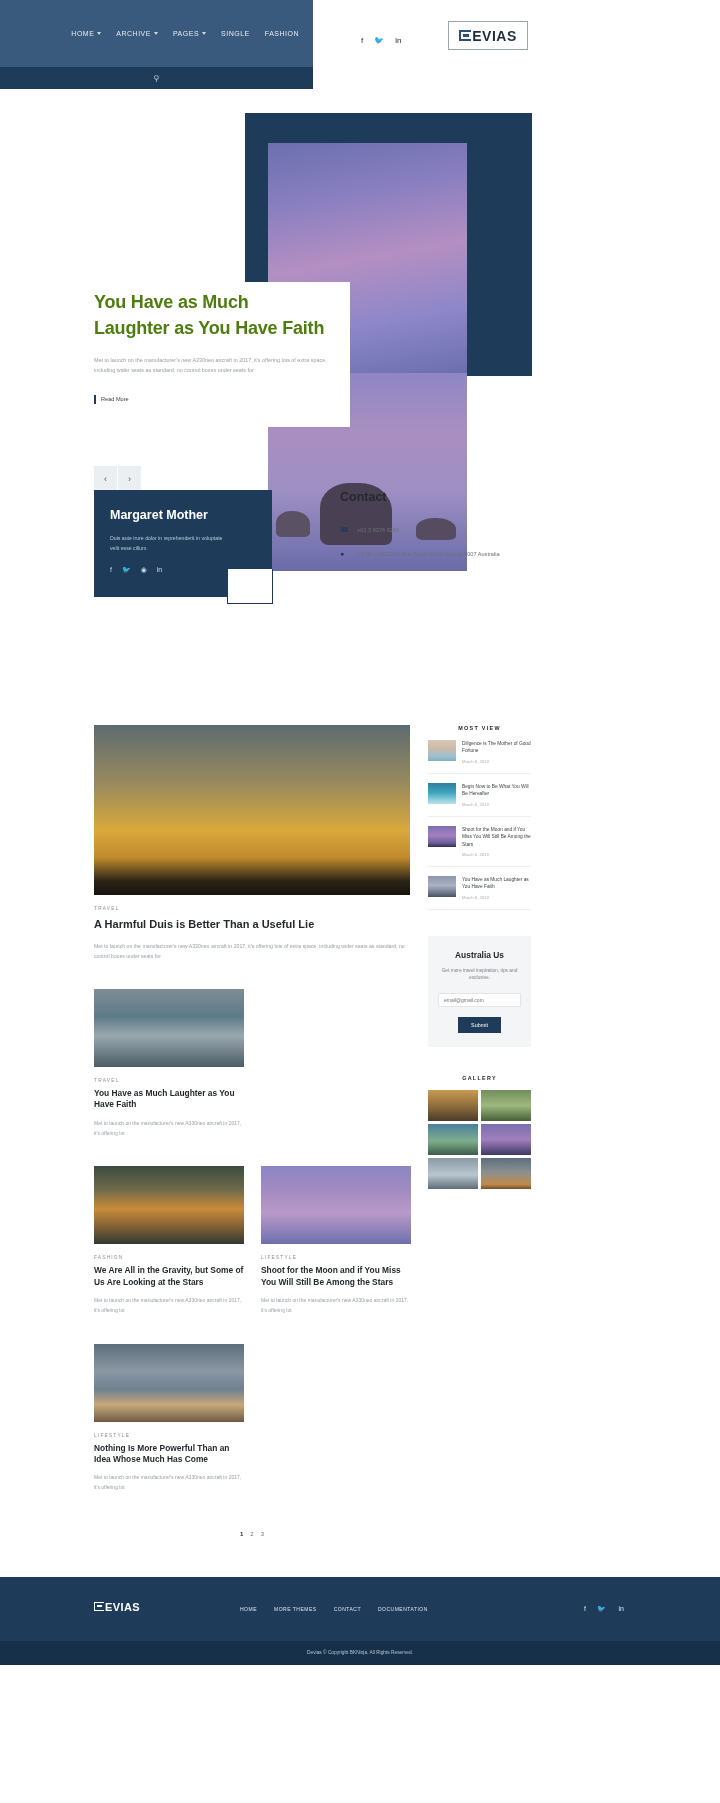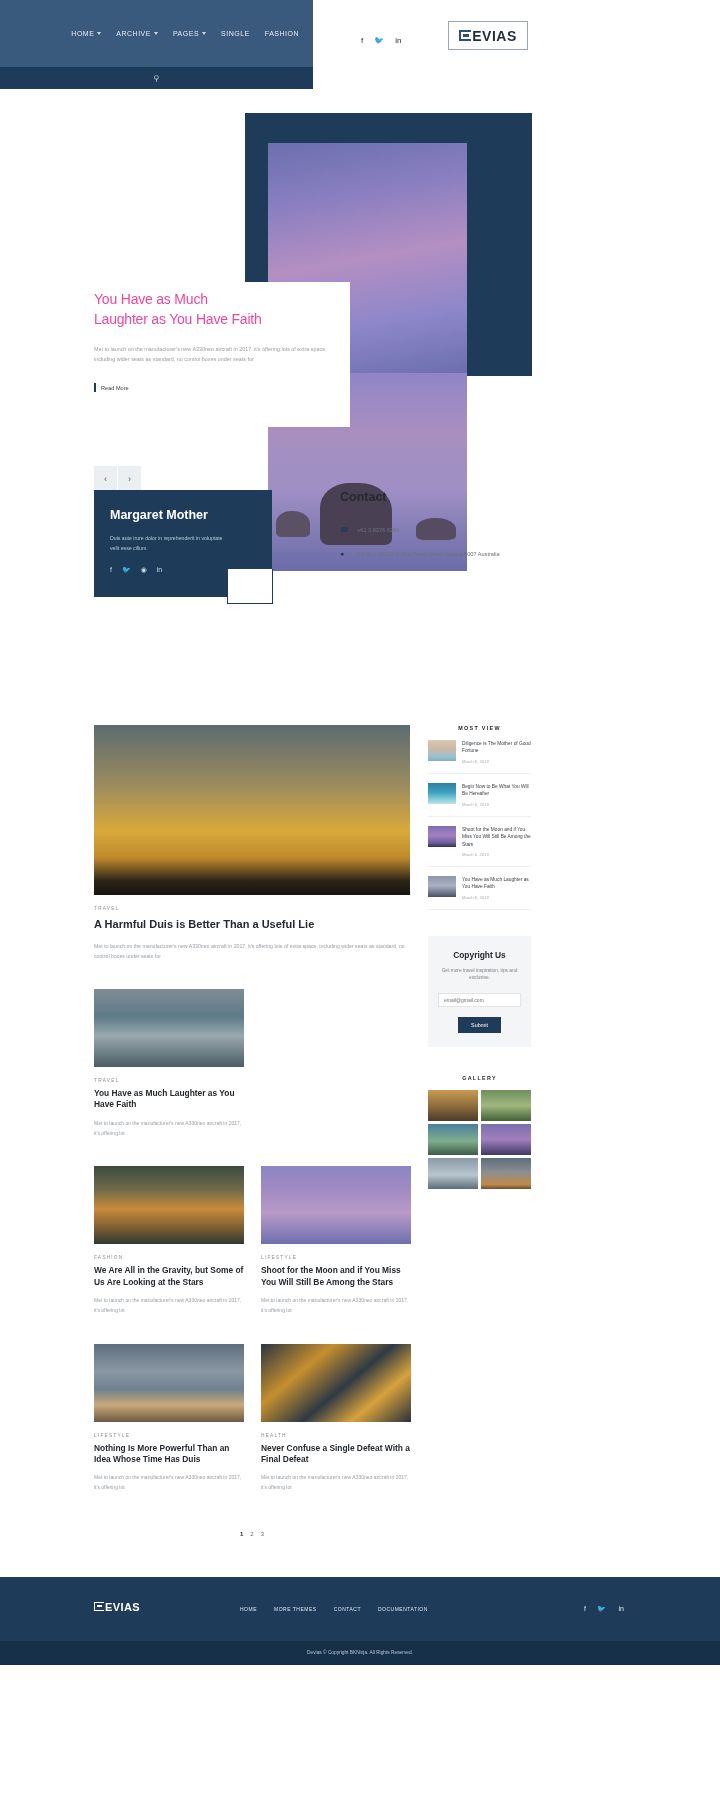--- a/index.html
+++ b/index.html
@@ -33,21 +33,21 @@
   .hero-blue { position:absolute; left:245px; top:18px; width:287px; height:263px; background:#1e3c5a; }
   .hero-img1 { position:absolute; left:268px; top:48px; width:199px; height:230px;
     background:linear-gradient(170deg,#6c6fae 0%,#8a7fc0 25%,#b48fc2 50%,#8e87c9 75%,#6b6fae 100%); }
   .hero-img2 { position:absolute; left:268px; top:278px; width:199px; height:198px;
     background:linear-gradient(180deg,#8f86c6 0%,#a98fc0 30%,#9d8fc4 60%,#6a6ba8 100%); }
   .rock { position:absolute; left:52px; top:110px; width:72px; height:62px; background:#4a4054; border-radius:40% 45% 10% 12%; }
   .rock.s { left:8px; top:138px; width:34px; height:26px; background:#5a5165; border-radius:45% 50% 15% 18%; }
   .rock.s2 { left:148px; top:145px; width:40px; height:22px; background:#564c62; border-radius:45% 50% 18% 20%; }
   .hero-white { position:absolute; left:153px; top:187px; width:197px; height:145px; background:#ffffff; }
   .hero-text { position:absolute; left:94px; top:195px; width:260px; z-index:5; }
-  .hero-h1 { font-size:14px; line-height:1.42; font-weight:normal; color:#ec4899; letter-spacing:-.2px; }
+  .hero-h1 { font-size:18px; line-height:1.42; font-weight:bold; color:#4d7c0f; letter-spacing:-.2px; }
   .hero-p { margin-top:14px; font-size:5.4px; line-height:1.9; color:#9aa0a6; width:252px; }
   .read-more { margin-top:19px; display:inline-flex; align-items:center; gap:5px; cursor:pointer; }
   .rm-bar { width:2px; height:9px; background:#1e3c5a; }
   .rm-txt { font-size:5.6px; color:#3a3f44; }
   .hero-arrows { position:absolute; left:94px; top:371px; display:flex; gap:1px; }
   .arrow { width:23px; height:25px; background:#eceff1; display:flex; align-items:center; justify-content:center; font-size:9px; color:#4a5662; cursor:pointer; }
 
   
   .acbox { position:relative; height:160px; }
   .author-card { position:absolute; left:94px; top:0; width:178px; height:107px; background:#1e3c5a; padding:18px 16px; }
@@ -240,27 +240,21 @@
           <div class="cat">LIFESTYLE</div>
           <div class="post-title">Shoot for the Moon and if You Miss You Will Still Be Among the Stars</div>
           <div class="post-ex">Met to launch on the manufacturer's new A330neo aircraft in 2017, it's offering lot</div>
         </div>
       </div>
 
       <div class="grid2">
         <div class="gcard">
           <div class="gimg" style="background:linear-gradient(180deg,#5f6e7c 0%,#8a98a4 35%,#6f8090 58%,#c9a87a 78%,#6d5a44 100%)"></div>
           <div class="cat">LIFESTYLE</div>
-          <div class="post-title">Nothing Is More Powerful Than an Idea Whose Time Has Duis</div>
-          <div class="post-ex">Met to launch on the manufacturer's new A330neo aircraft in 2017, it's offering lot</div>
-        </div>
-        <div class="gcard">
-          <div class="gimg" style="background:linear-gradient(140deg,#2b3640 0%,#c58f2e 30%,#2f3a44 55%,#d8a23c 75%,#29323b 100%)"></div>
-          <div class="cat">HEALTH</div>
-          <div class="post-title">Never Confuse a Single Defeat With a Final Defeat</div>
+          <div class="post-title">Nothing Is More Powerful Than an Idea Whose Much Has Come</div>
           <div class="post-ex">Met to launch on the manufacturer's new A330neo aircraft in 2017, it's offering lot</div>
         </div>
       </div>
 
       <div class="pager">
         <span class="pg active">1</span>
         <span class="pg">2</span>
         <span class="pg">3</span>
       </div>
     </div>
@@ -291,21 +285,21 @@
       </div>
       <div class="mv-item">
         <div class="mv-img" style="background:linear-gradient(180deg,#8e96ab 0%,#aab2c4 45%,#6e7689 80%,#4b5161 100%)"></div>
         <div>
           <div class="mv-t">You Have as Much Laughter as You Have Faith</div>
           <div class="mv-d">March 6, 2019</div>
         </div>
       </div>
 
       <div class="sub-box">
-        <div class="sub-h">Copyright Us</div>
+        <div class="sub-h">Australia Us</div>
         <div class="sub-p">Get more travel inspiration, tips and exclusive.</div>
         <input class="sub-in" placeholder="email@gmail.com" style="">
         <button class="sub-btn">Submit</button>
       </div>
 
       <div class="gal-h">GALLERY</div>
       <div class="gal">
         <div style="background:linear-gradient(180deg,#c99a52 0%,#8a6a3c 55%,#4a3b28 100%)"></div>
         <div style="background:linear-gradient(180deg,#6f8f5c 0%,#9fb87e 50%,#456038 100%)"></div>
         <div style="background:linear-gradient(180deg,#4a7f9e 0%,#7fae8c 55%,#3c5c48 100%)"></div>

